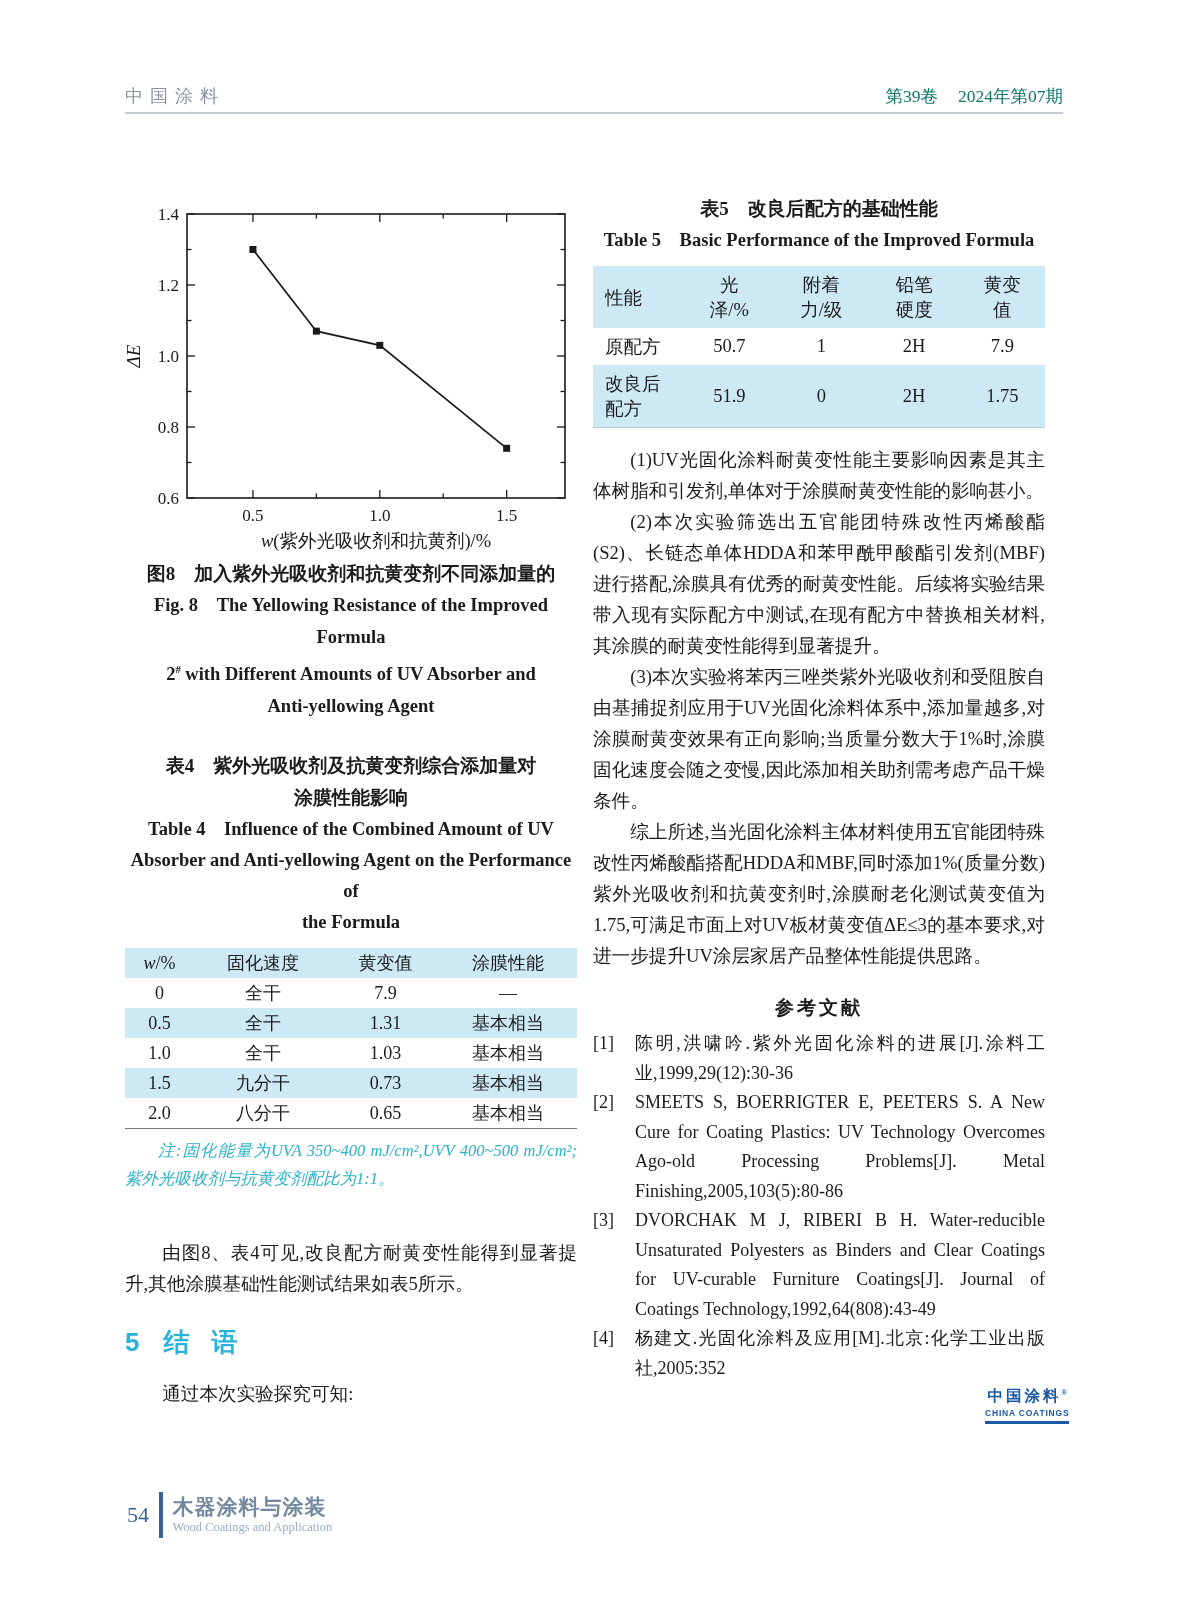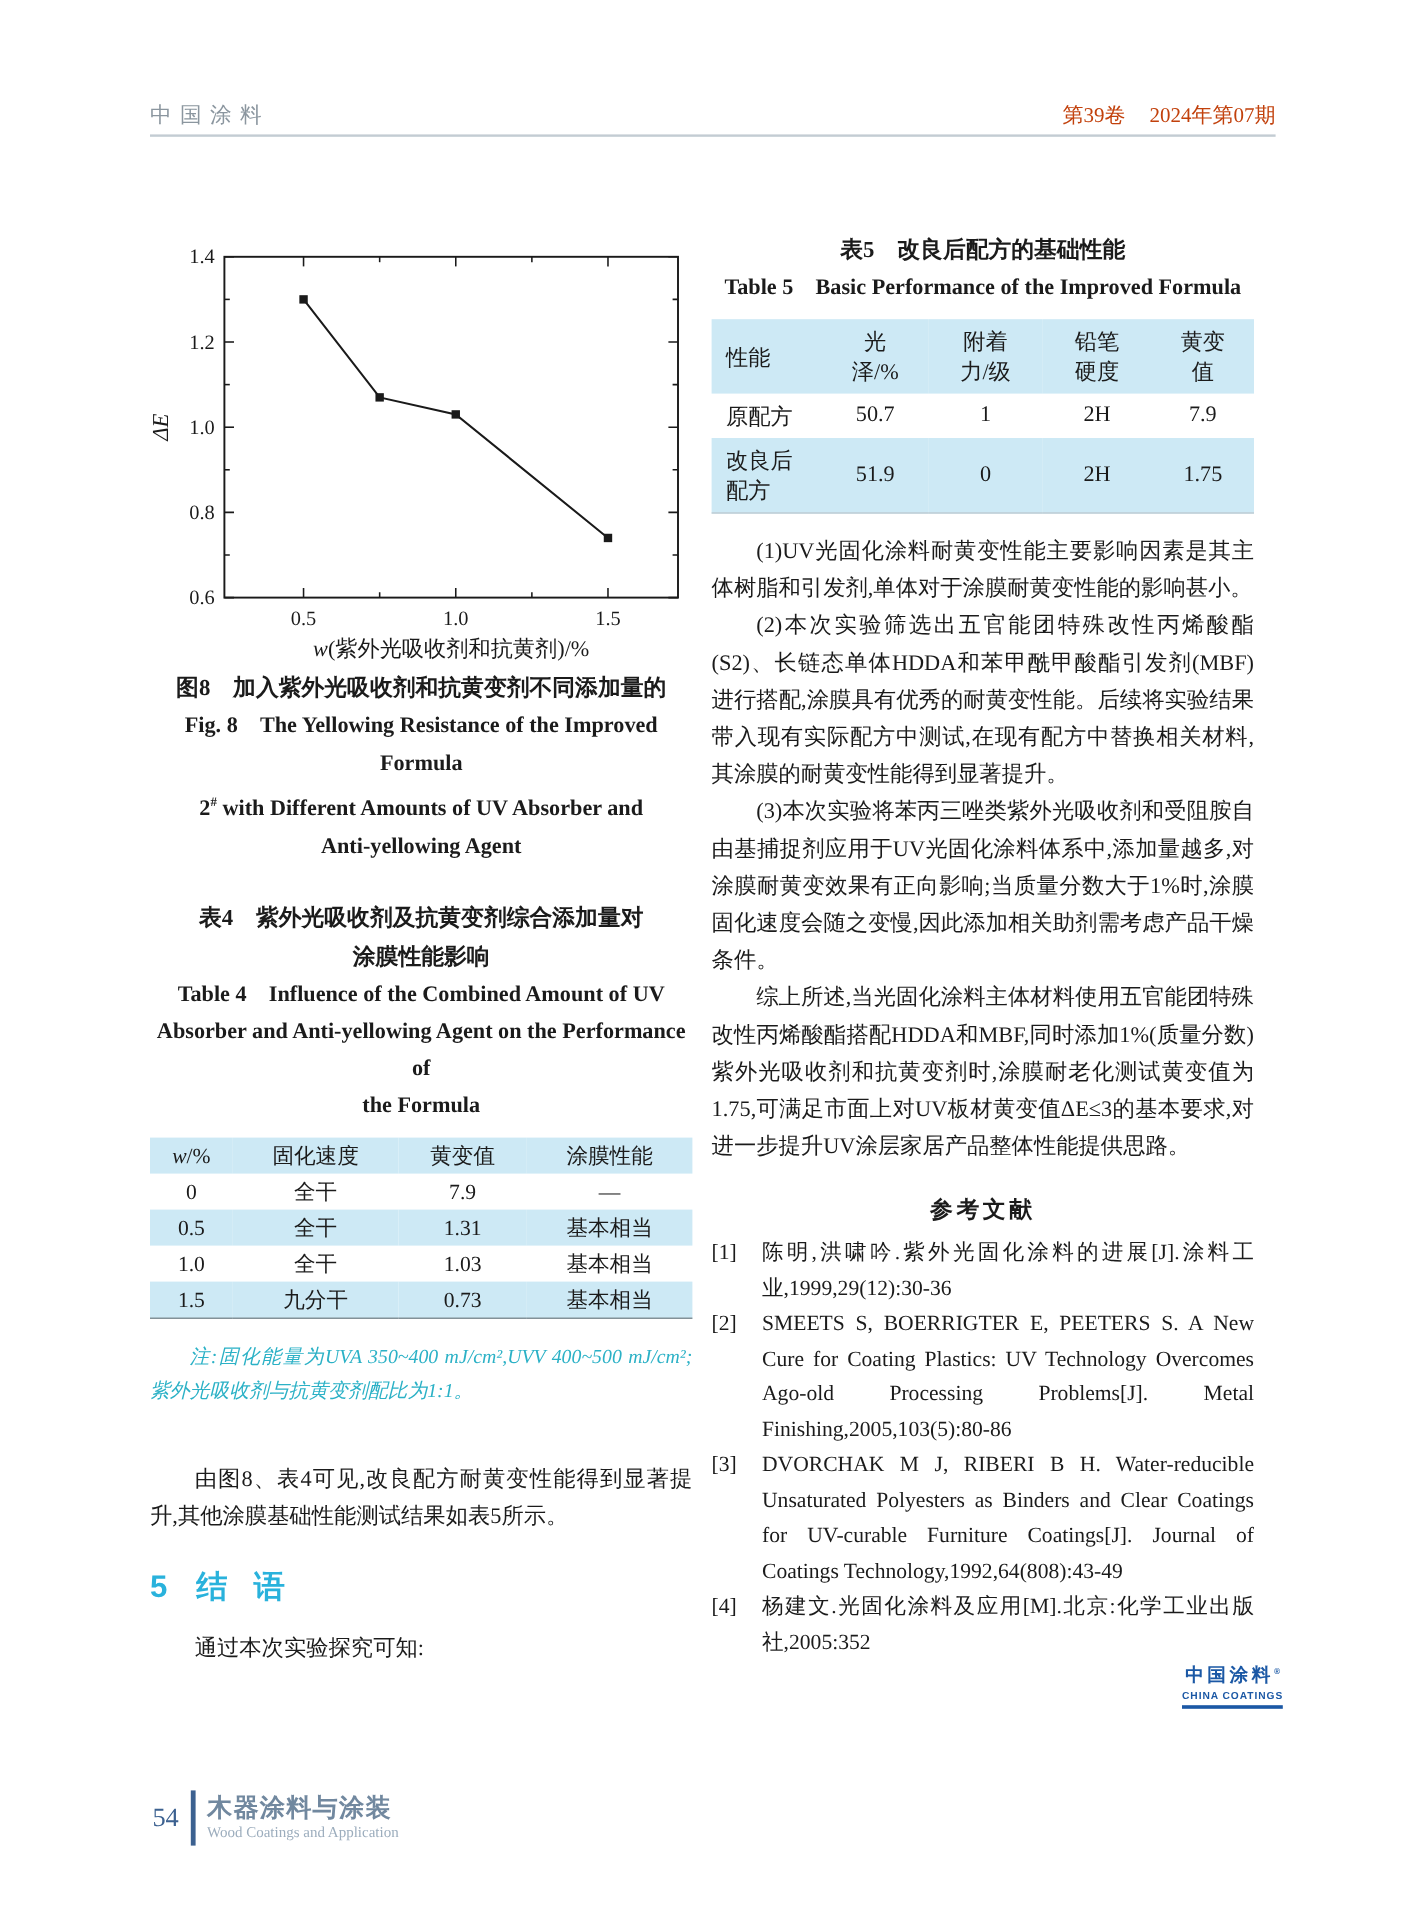--- a/index.html
+++ b/index.html
@@ -3,21 +3,21 @@
 <meta charset="utf-8">
 <style>
   html,body{margin:0;padding:0;background:#ffffff;}
   .page{position:relative;width:1187px;height:1600px;background:#fff;overflow:hidden;
         font-family:"Liberation Serif","DejaVu Serif",serif;color:#1b1b1b;}
 
   
   .pg-header{position:absolute;left:125px;width:938px;top:84px;display:flex;
              justify-content:space-between;align-items:flex-end;}
   .journal{color:#8b969f;font-size:18px;letter-spacing:7px;font-family:"Liberation Sans","DejaVu Sans",sans-serif;}
-  .issue-wrap{color:#c2410c;font-size:17.5px;}
+  .issue-wrap{color:#0f766e;font-size:17.5px;}
   .issue-wrap .vol{margin-right:20px;}
   .header-rule{position:absolute;left:125px;width:938px;top:112px;height:2px;background:#c3ccd3;}
 
   
   .col{position:absolute;width:452px;}
   .col-left{left:125px;top:170px;}
   .col-right{left:593px;top:178px;}
 
   .body-text{margin:0;font-size:18.6px;line-height:31px;text-align:justify;text-indent:2em;}
   .no-indent{text-indent:0;}
@@ -38,21 +38,21 @@
   .data-table thead tr{background:#cde9f5;}
   .data-table tbody tr:nth-child(even){background:#cde9f5;}
   .t4 td,.t4 th{padding:2px 4px;text-align:center;height:26px;}
   .t4 tbody tr:last-child td{border-bottom:1.5px solid #6f7a80;}
   .t5{font-size:18.5px;}
   .t5 td,.t5 th{padding:6px 20px;text-align:center;}
   .t5 td:first-child,.t5 th:first-child{text-align:left;padding-left:12px;}
   .t5 tbody tr:last-child td{border-bottom:1.5px solid #b9c6cc;}
   .w-it{font-style:italic;}
 
-  .note{margin:18px 0 0;color:#2bb1c6;font-size:16.5px;line-height:28px;
+  .note{margin:8px 0 0;color:#2bb1c6;font-size:16.5px;line-height:28px;
         text-align:justify;text-indent:2em;font-style:italic;}
 
   .para-mid{margin-top:44px;}
   .sec-head{margin:26px 0 0;font-family:"Liberation Sans","DejaVu Sans",sans-serif;
             color:#29b2dc;font-size:26px;font-weight:bold;}
   .sec-num{margin-right:24px;}
   .sec-title{letter-spacing:22px;}
   .para-intro{margin-top:18px;}
 
   
@@ -187,20 +187,26 @@
             <td>全干</td>
             <td>1.03</td>
             <td>基本相当</td>
           </tr>
         <tr>
             <td>1.5</td>
             <td>九分干</td>
             <td>0.73</td>
             <td>基本相当</td>
           </tr>
+        <tr>
+            <td>2.0</td>
+            <td>八分干</td>
+            <td>0.65</td>
+            <td>基本相当</td>
+          </tr>
       </tbody>
     </table>
     <p class="note">注:固化能量为UVA 350~400 mJ/cm²,UVV 400~500 mJ/cm²;紫外光吸收剂与抗黄变剂配比为1:1。</p>
 
     <p class="body-text para-mid">由图8、表4可见,改良配方耐黄变性能得到显著提升,其他涂膜基础性能测试结果如表5所示。</p>
 
     <h2 class="sec-head">
       <span class="sec-num">5</span><span class="sec-title">结语</span>
     </h2>
 

